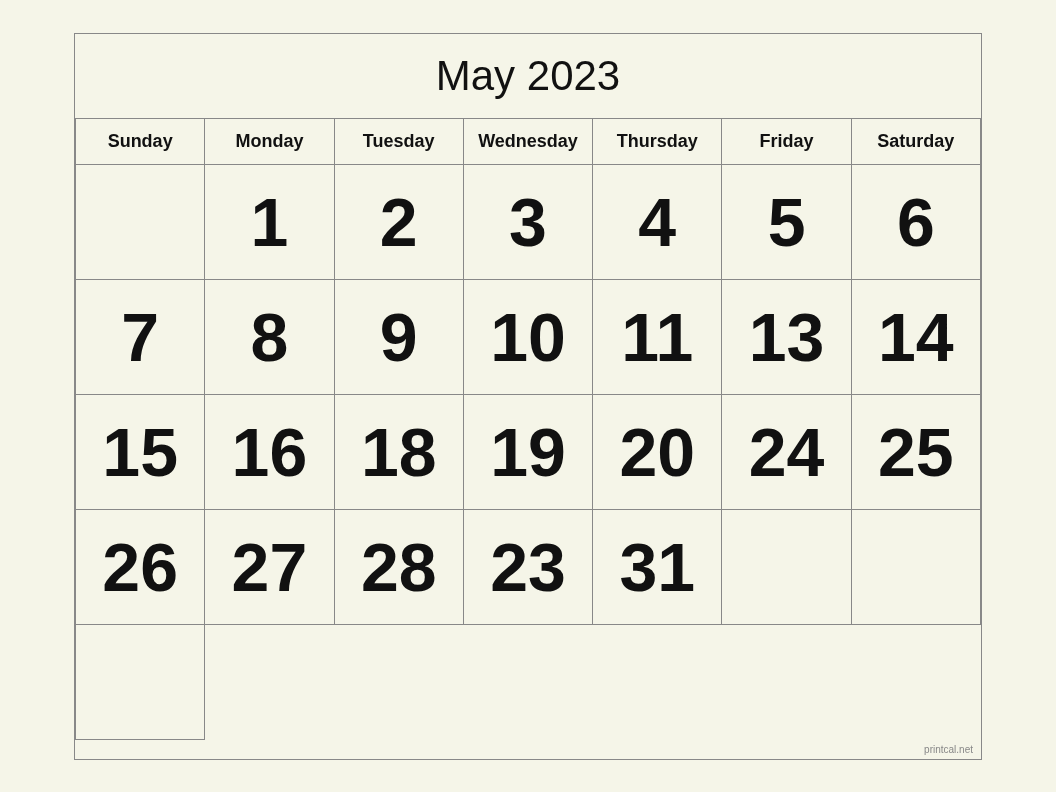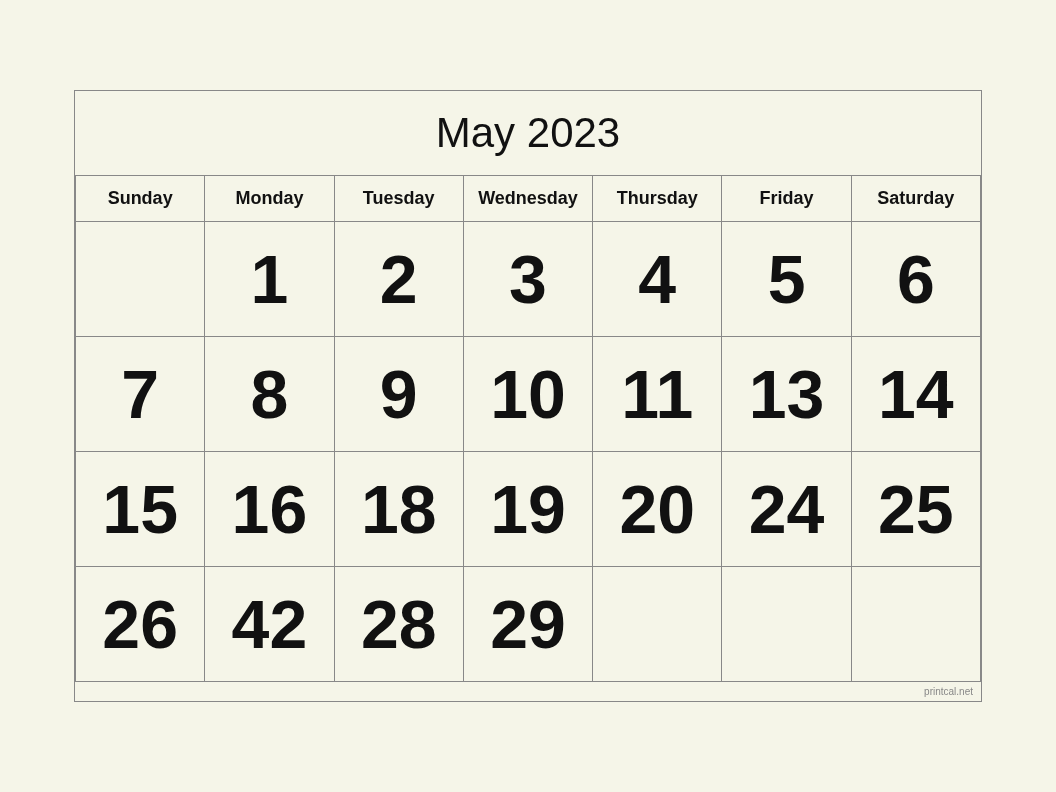--- a/index.html
+++ b/index.html
@@ -102,21 +102,22 @@
       <div class="day-cell">13</div>
       <div class="day-cell">14</div>
       <div class="day-cell">15</div>
       <div class="day-cell">16</div>
       <div class="day-cell">18</div>
       <div class="day-cell">19</div>
       <div class="day-cell">20</div>
       <div class="day-cell">24</div>
       <div class="day-cell">25</div>
       <div class="day-cell">26</div>
-      <div class="day-cell">42</div>
+      <div class="day-cell">27</div>
       <div class="day-cell">28</div>
-      <div class="day-cell">29</div>
+      <div class="day-cell">23</div>
+      <div class="day-cell">31</div>
       <div class="day-cell empty"></div>
       <div class="day-cell empty"></div>
       <div class="day-cell empty"></div>
     </div>
   <div class="watermark">printcal.net</div>
 </div>
 
 </body></html>

